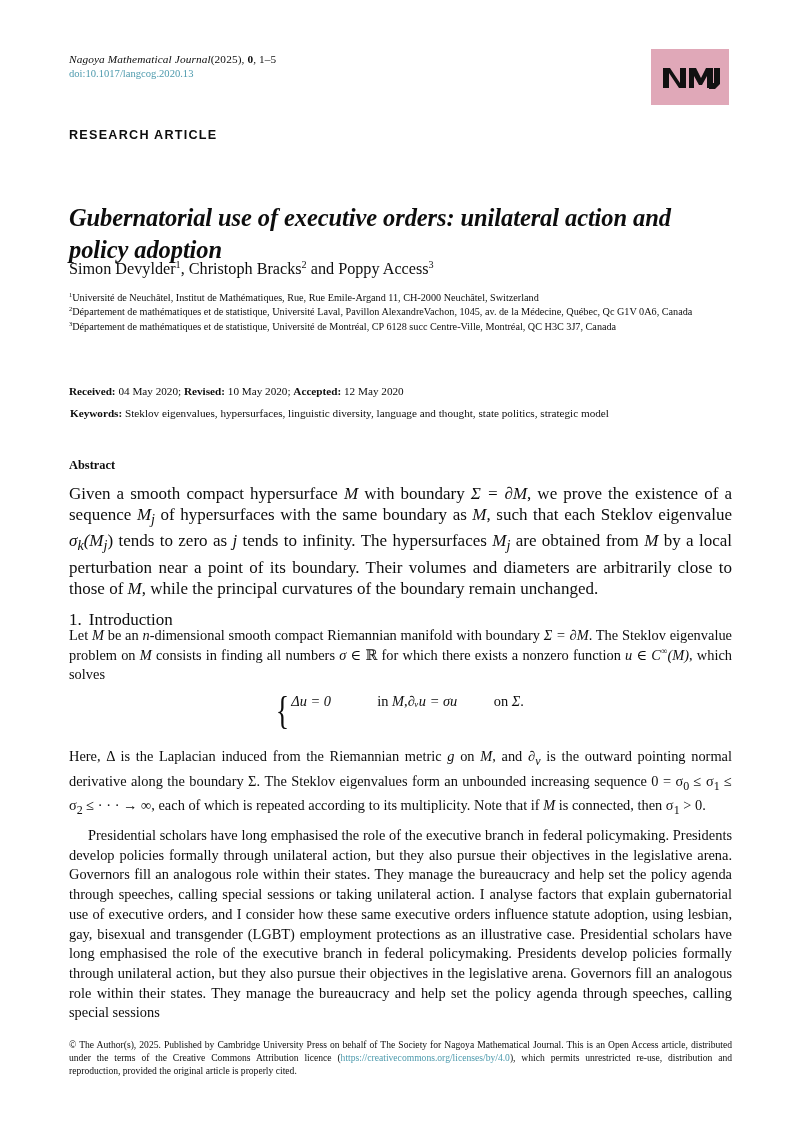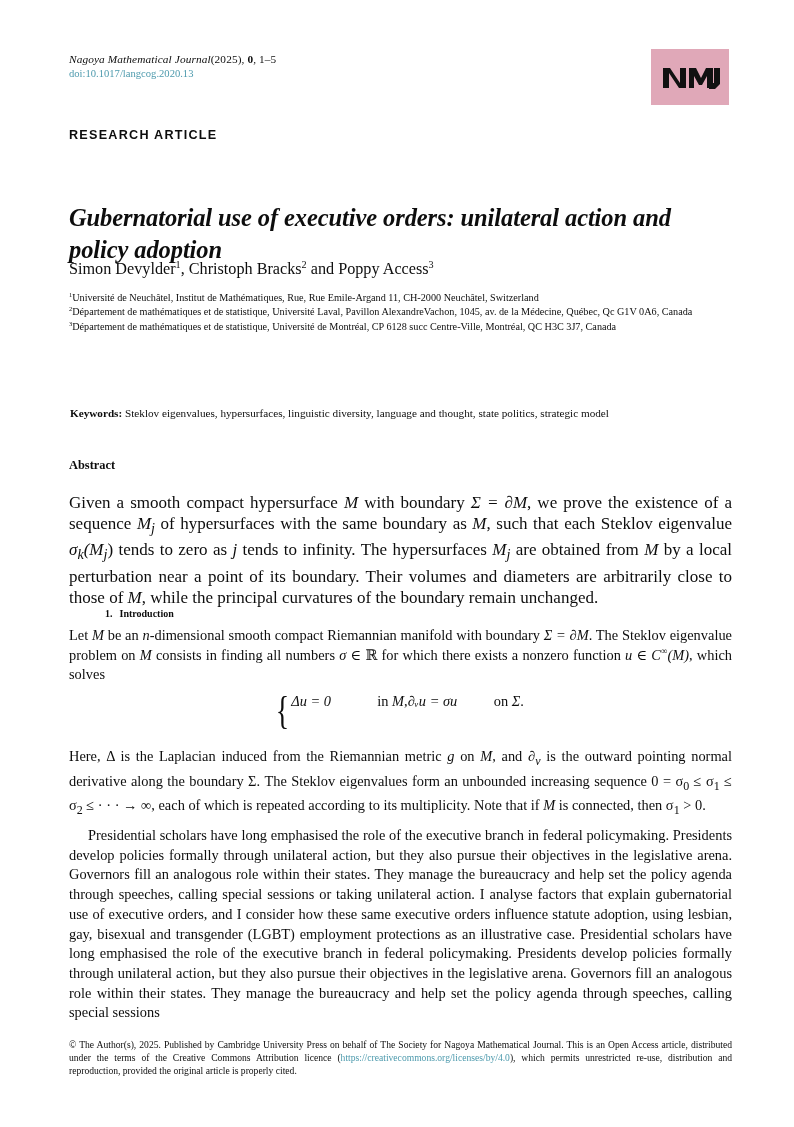--- a/index.html
+++ b/index.html
@@ -134,38 +134,37 @@
   .abstract-wrap {
     position: absolute;
     top: 457px;
     left: 69px;
     width: 663px;
   }
   .abstract-head {
     font-size: 12.4px;
     font-weight: bold;
     line-height: 16px;
-    margin-bottom: 19px;
+    margin-bottom: 10px;
   }
   .abstract-body {
     font-size: 17px;
     line-height: 21px;
     text-align: justify;
     margin-top: 8px;
   }
 
   
   .section-head {
     position: absolute;
     top: 596px;
     left: 69px;
-    font-size: 10px;
-    font-weight: bold;
+    font-size: 17px;
+    font-weight: normal;
     line-height: 19px;
-    margin-left: 36px;
   }
   .sec-num { margin-right: 7px; }
 
   .body-1 {
     position: absolute;
     top: 626px;
     left: 69px;
     width: 663px;
     font-size: 14.4px;
     line-height: 19.7px;
@@ -280,20 +279,28 @@
     <span>and</span>
     <span>Poppy Access</span><sup>3</sup>
   </div>
 
   <div class="affiliations">
     <p class="affiliation"><sup>1</sup><span>Université de Neuchâtel, Institut de Mathématiques, Rue, Rue Emile-Argand 11, CH-2000 Neuchâtel, Switzerland</span></p>
     <p class="affiliation"><sup>2</sup><span>Département de mathématiques et de statistique, Université Laval, Pavillon AlexandreVachon, 1045, av. de la Médecine, Québec, Qc G1V 0A6, Canada</span></p>
     <p class="affiliation"><sup>3</sup><span>Département de mathématiques et de statistique, Université de Montréal, CP 6128 succ Centre-Ville, Montréal, QC H3C 3J7, Canada</span></p>
   </div>
 
+  <div class="history">
+    <span class="lbl">Received:</span>
+    <span>04 May 2020;</span>
+    <span class="lbl">Revised:</span>
+    <span>10 May 2020;</span>
+    <span class="lbl">Accepted:</span>
+    <span>12 May 2020</span>
+  </div>
 
   <div class="keywords">
     <span class="lbl">Keywords:</span>
     <span>Steklov eigenvalues, hypersurfaces, linguistic diversity, language and thought, state politics, strategic model</span>
   </div>
 
   <div class="abstract-wrap">
     <div class="abstract-head">Abstract</div>
     <div class="abstract-body"><span>Given a smooth compact hypersurface </span><i class="m">M</i><span> with boundary </span><i class="m">Σ = ∂M</i><span>, we prove the existence of a sequence </span><i class="m">M</i><sub><i class="m">j</i></sub><span> of hypersurfaces with the same boundary as </span><i class="m">M</i><span>, such that each Steklov eigenvalue </span><i class="m">σ</i><sub><i class="m">k</i></sub><i class="m">(M</i><sub><i class="m">j</i></sub><span>)</span><span> tends to zero as </span><i class="m">j</i><span> tends to infinity. The hypersurfaces </span><i class="m">M</i><sub><i class="m">j</i></sub><span> are obtained from </span><i class="m">M</i><span> by a local perturbation near a point of its boundary. Their volumes and diameters are arbitrarily close to those of </span><i class="m">M</i><span>, while the principal curvatures of the boundary remain unchanged.</span></div>
   </div>

